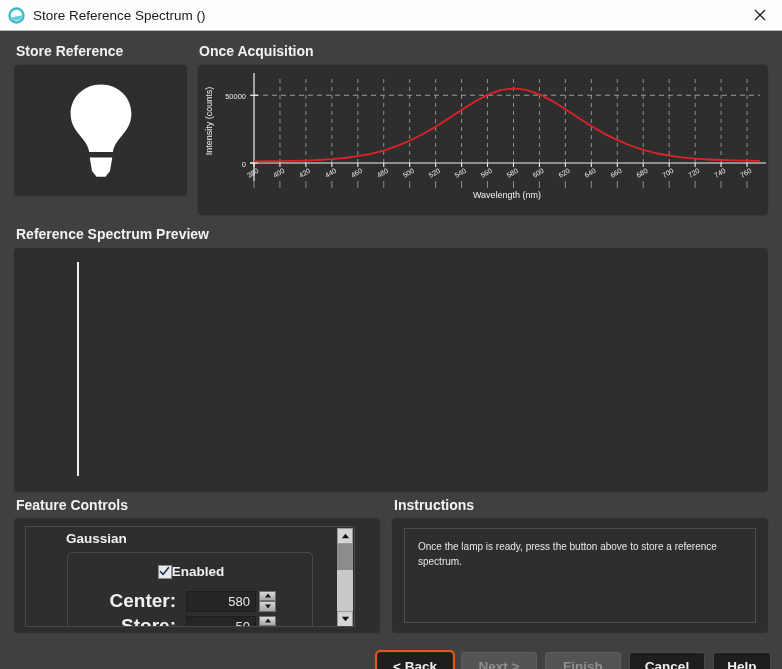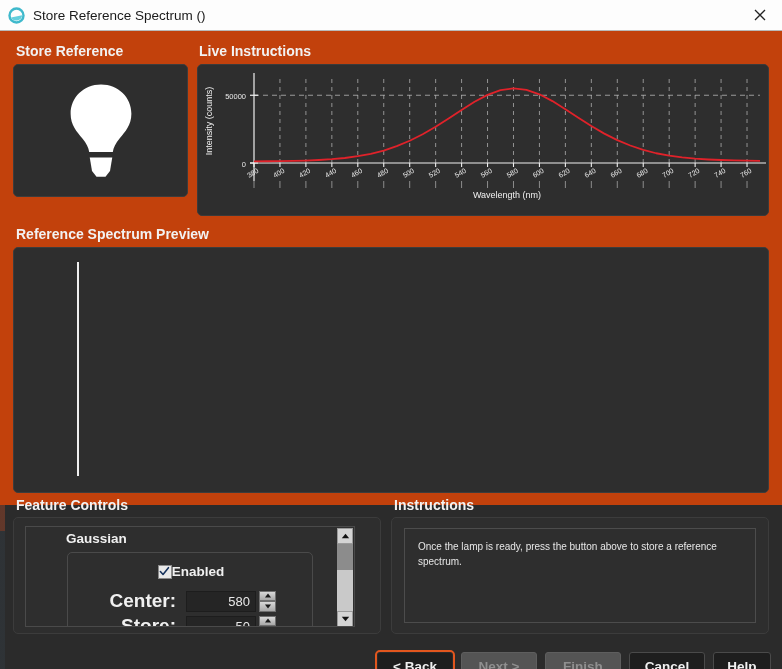--- a/index.html
+++ b/index.html
@@ -64,22 +64,22 @@
     width: 44px; height: 30px;
     display: flex; align-items: center; justify-content: center;
     flex: 0 0 auto;
   }
   .title-close svg { display:block; }
 
   
   .content {
     position: absolute;
     left: 0; top: 31px;
-    width: 782px; height: 474px;
-    background: #c2410c;
+    width: 782px; height: 638px;
+    background: #404040;
   }
   .section-title {
     position: absolute;
     font-size: 14px;
     font-weight: bold;
     color: #f2f2f2;
     white-space: nowrap;
   }
   .panel {
     position: absolute;
@@ -288,21 +288,21 @@
                    C19 55.5 21 59 21.5 63
                    L42.5 63
                    C43 59 45 55.5 48.5 51
                    C53.5 45 59 39 59 29
                    C59 14.5 47.5 3 32 3 Z" fill="#ffffff"></path>
           <path d="M22 68 L42 68 L40 80 L36 85 L28 85 L24 80 Z" fill="#ffffff"></path>
         </svg>
       </div>
     </div>
 
-    <div class="section-title" style="left:199px; top:12px;">Live Instructions</div>
+    <div class="section-title" style="left:199px; top:12px;">Once Acquisition</div>
 
     <div class="panel" id="live-panel">
       <div class="chart-host">
         <svg id="live-chart" width="570" height="150" viewBox="0 0 570 150">
             <line x1="81.94871794871796" y1="14" x2="81.94871794871796" y2="98" stroke="#b4b4b4" stroke-width="1" stroke-dasharray="4,4" opacity="0.75"></line>
             <line x1="107.8974358974359" y1="14" x2="107.8974358974359" y2="98" stroke="#b4b4b4" stroke-width="1" stroke-dasharray="4,4" opacity="0.75"></line>
             <line x1="133.84615384615387" y1="14" x2="133.84615384615387" y2="98" stroke="#b4b4b4" stroke-width="1" stroke-dasharray="4,4" opacity="0.75"></line>
             <line x1="159.7948717948718" y1="14" x2="159.7948717948718" y2="98" stroke="#b4b4b4" stroke-width="1" stroke-dasharray="4,4" opacity="0.75"></line>
             <line x1="185.74358974358972" y1="14" x2="185.74358974358972" y2="98" stroke="#b4b4b4" stroke-width="1" stroke-dasharray="4,4" opacity="0.75"></line>
             <line x1="211.6923076923077" y1="14" x2="211.6923076923077" y2="98" stroke="#b4b4b4" stroke-width="1" stroke-dasharray="4,4" opacity="0.75"></line>

